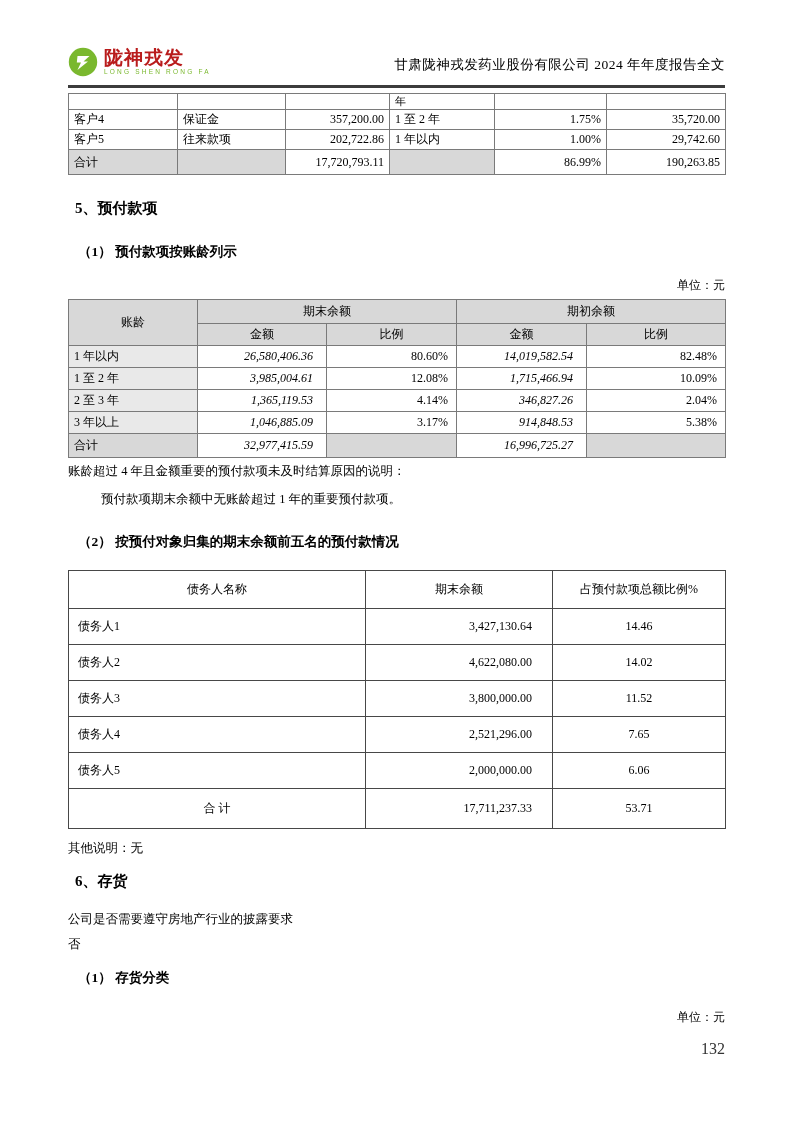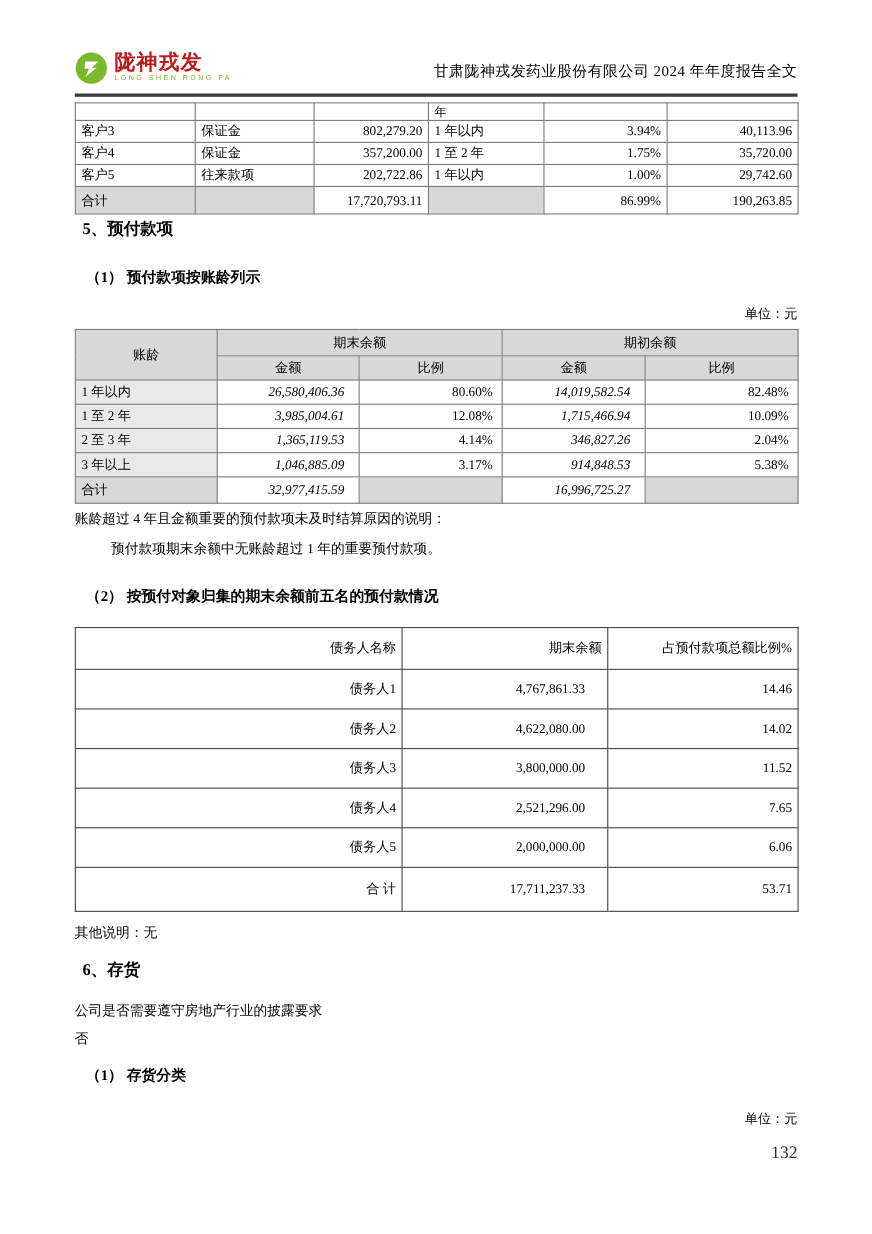--- a/index.html
+++ b/index.html
@@ -20,21 +20,21 @@
   table{border-collapse:collapse;table-layout:fixed;font-size:12px;}
   td{border:1px solid #7a7a7a;overflow:hidden;white-space:nowrap;padding:1px 5px;vertical-align:middle;}
   .gray{background:#d8d8d8;}
   .side{background:#e9e9e9;}
   .num{text-align:right;}
   .ctr{text-align:center;}
   .amt{padding-right:13px;font-style:italic;}
   .pct{padding-right:8px;}
   #t1 td{padding:1px 5px;}
   #t1 .tiny{font-size:11px;padding:0 5px;}
-  #t3 td{border-color:#474747;text-align:right;}
+  #t3 td{border-color:#474747;}
   #t3 .name{padding-left:9px;}
   #t3 .amt3{padding-right:20px;}
   
   .h-big{font-size:15px;font-weight:bold;}
   .h-sub{font-size:13.5px;font-weight:bold;}
   .body-txt{font-size:12.5px;}
   .unit{font-size:12px;}
   .pageno{font-size:16px;color:#333;}
 </style>
 </head>
@@ -63,28 +63,20 @@
       <col style="width:119px">
   </colgroup>
   <tbody>
       <tr style="height:13px">
     <td class="tiny"></td>
     <td class="tiny"></td>
     <td class="tiny"></td>
     <td class="tiny">年</td>
     <td class="tiny"></td>
     <td class="tiny"></td>
-  </tr>
-  <tr style="height:20px">
-    <td>客户3</td>
-    <td>保证金</td>
-    <td class="num">802,279.20</td>
-    <td>1 年以内</td>
-    <td class="num pct">3.94%</td>
-    <td class="num">40,113.96</td>
   </tr>
   <tr style="height:20px">
     <td>客户4</td>
     <td>保证金</td>
     <td class="num">357,200.00</td>
     <td>1 至 2 年</td>
     <td class="num pct">1.75%</td>
     <td class="num">35,720.00</td>
   </tr>
   <tr style="height:20px">
@@ -180,21 +172,21 @@
       <col style="width:173px">
   </colgroup>
   <tbody>
       <tr style="height:38px">
     <td class="ctr">债务人名称</td>
     <td class="ctr">期末余额</td>
     <td class="ctr">占预付款项总额比例%</td>
   </tr>
   <tr style="height:36px">
     <td class="name">债务人1</td>
-    <td class="num amt3">4,767,861.33</td>
+    <td class="num amt3">3,427,130.64</td>
     <td class="ctr">14.46</td>
   </tr>
   <tr style="height:36px">
     <td class="name">债务人2</td>
     <td class="num amt3">4,622,080.00</td>
     <td class="ctr">14.02</td>
   </tr>
   <tr style="height:36px">
     <td class="name">债务人3</td>
     <td class="num amt3">3,800,000.00</td>

